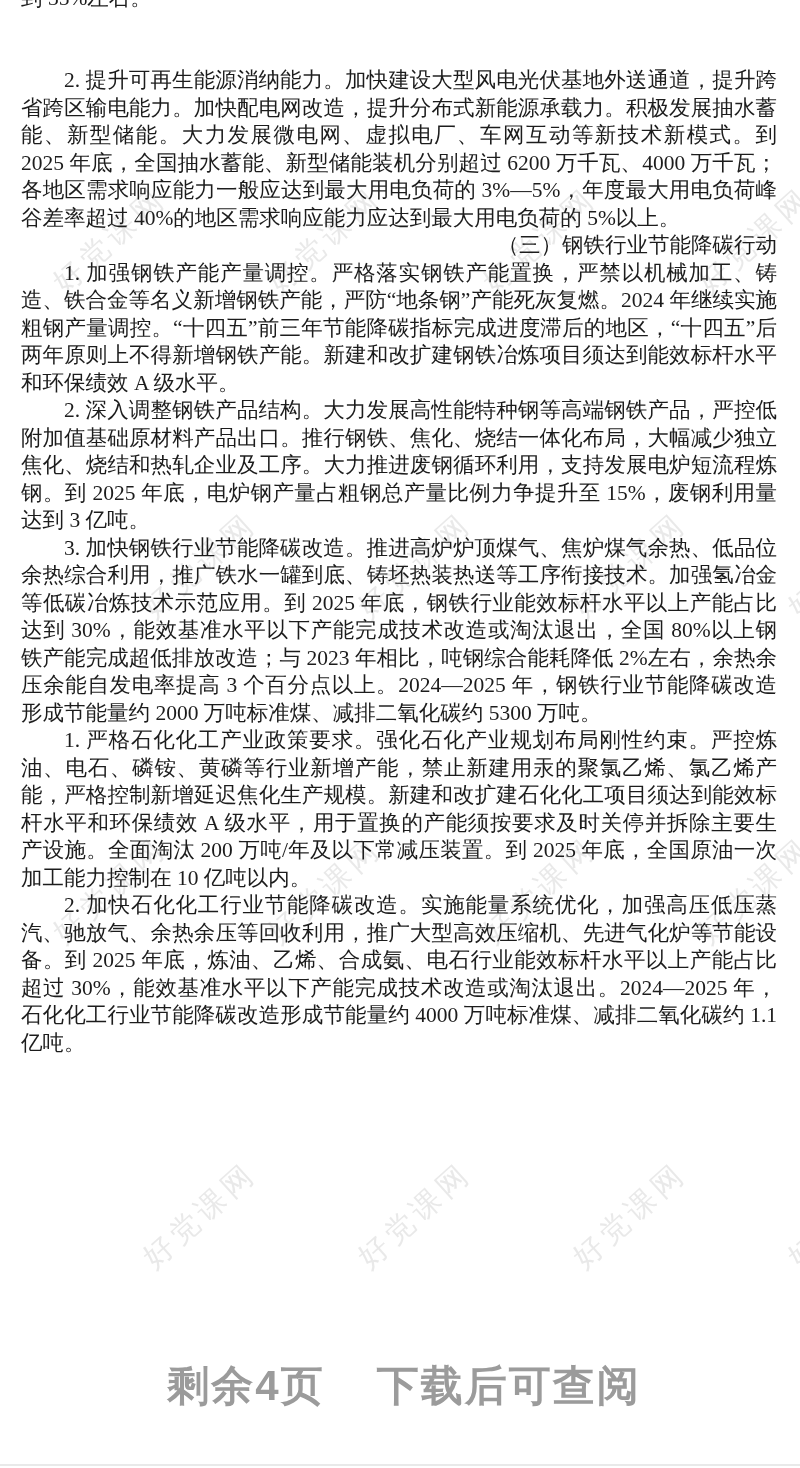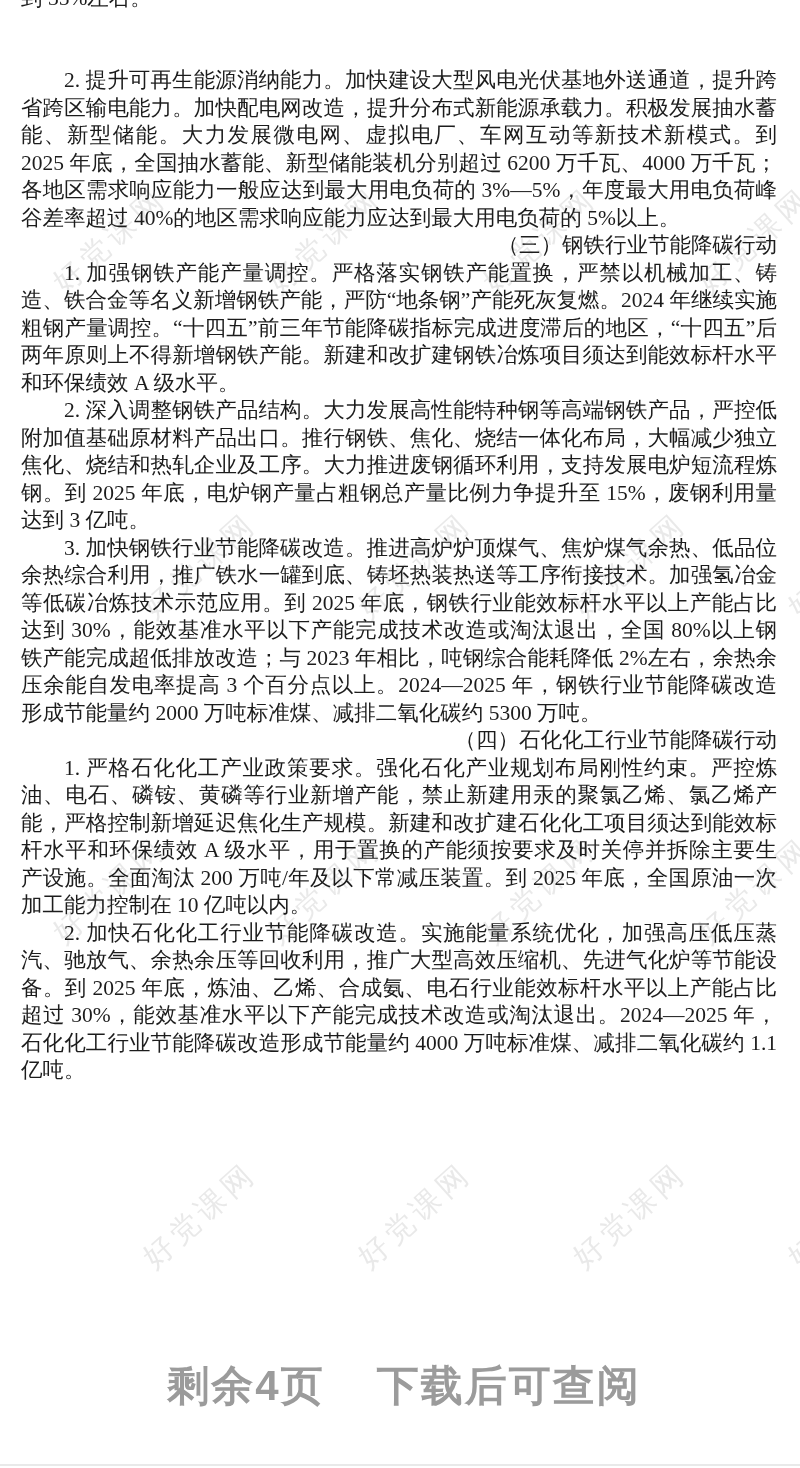--- a/index.html
+++ b/index.html
@@ -119,21 +119,20 @@
     <div class="partial-line">
       <span>到 35%左右。</span>
     </div>
 
     <div class="body-text">
       <p>2. 提升可再生能源消纳能力。加快建设大型风电光伏基地外送通道，提升跨省跨区输电能力。加快配电网改造，提升分布式新能源承载力。积极发展抽水蓄能、新型储能。大力发展微电网、虚拟电厂、车网互动等新技术新模式。到 2025 年底，全国抽水蓄能、新型储能装机分别超过 6200 万千瓦、4000 万千瓦；各地区需求响应能力一般应达到最大用电负荷的 3%—5%，年度最大用电负荷峰谷差率超过 40%的地区需求响应能力应达到最大用电负荷的 5%以上。</p>
       <p class="section-heading">（三）钢铁行业节能降碳行动</p>
       <p>1. 加强钢铁产能产量调控。严格落实钢铁产能置换，严禁以机械加工、铸造、铁合金等名义新增钢铁产能，严防“地条钢”产能死灰复燃。2024 年继续实施粗钢产量调控。“十四五”前三年节能降碳指标完成进度滞后的地区，“十四五”后两年原则上不得新增钢铁产能。新建和改扩建钢铁冶炼项目须达到能效标杆水平和环保绩效 A 级水平。</p>
       <p>2. 深入调整钢铁产品结构。大力发展高性能特种钢等高端钢铁产品，严控低附加值基础原材料产品出口。推行钢铁、焦化、烧结一体化布局，大幅减少独立焦化、烧结和热轧企业及工序。大力推进废钢循环利用，支持发展电炉短流程炼钢。到 2025 年底，电炉钢产量占粗钢总产量比例力争提升至 15%，废钢利用量达到 3 亿吨。</p>
       <p>3. 加快钢铁行业节能降碳改造。推进高炉炉顶煤气、焦炉煤气余热、低品位余热综合利用，推广铁水一罐到底、铸坯热装热送等工序衔接技术。加强氢冶金等低碳冶炼技术示范应用。到 2025 年底，钢铁行业能效标杆水平以上产能占比达到 30%，能效基准水平以下产能完成技术改造或淘汰退出，全国 80%以上钢铁产能完成超低排放改造；与 2023 年相比，吨钢综合能耗降低 2%左右，余热余压余能自发电率提高 3 个百分点以上。2024—2025 年，钢铁行业节能降碳改造形成节能量约 2000 万吨标准煤、减排二氧化碳约 5300 万吨。</p>
-      <p class="section-heading">（四）石化化工行业节能降碳行动</p>
       <p>1. 严格石化化工产业政策要求。强化石化产业规划布局刚性约束。严控炼油、电石、磷铵、黄磷等行业新增产能，禁止新建用汞的聚氯乙烯、氯乙烯产能，严格控制新增延迟焦化生产规模。新建和改扩建石化化工项目须达到能效标杆水平和环保绩效 A 级水平，用于置换的产能须按要求及时关停并拆除主要生产设施。全面淘汰 200 万吨/年及以下常减压装置。到 2025 年底，全国原油一次加工能力控制在 10 亿吨以内。</p>
       <p>2. 加快石化化工行业节能降碳改造。实施能量系统优化，加强高压低压蒸汽、驰放气、余热余压等回收利用，推广大型高效压缩机、先进气化炉等节能设备。到 2025 年底，炼油、乙烯、合成氨、电石行业能效标杆水平以上产能占比超过 30%，能效基准水平以下产能完成技术改造或淘汰退出。2024—2025 年，石化化工行业节能降碳改造形成节能量约 4000 万吨标准煤、减排二氧化碳约 1.1 亿吨。</p>
     </div>
   </div>
 
   <div class="footer-banner">
     <span>剩余4页</span><span class="gap"></span><span>下载后可查阅</span>
   </div>
 
   <div class="bottom-divider"></div>

